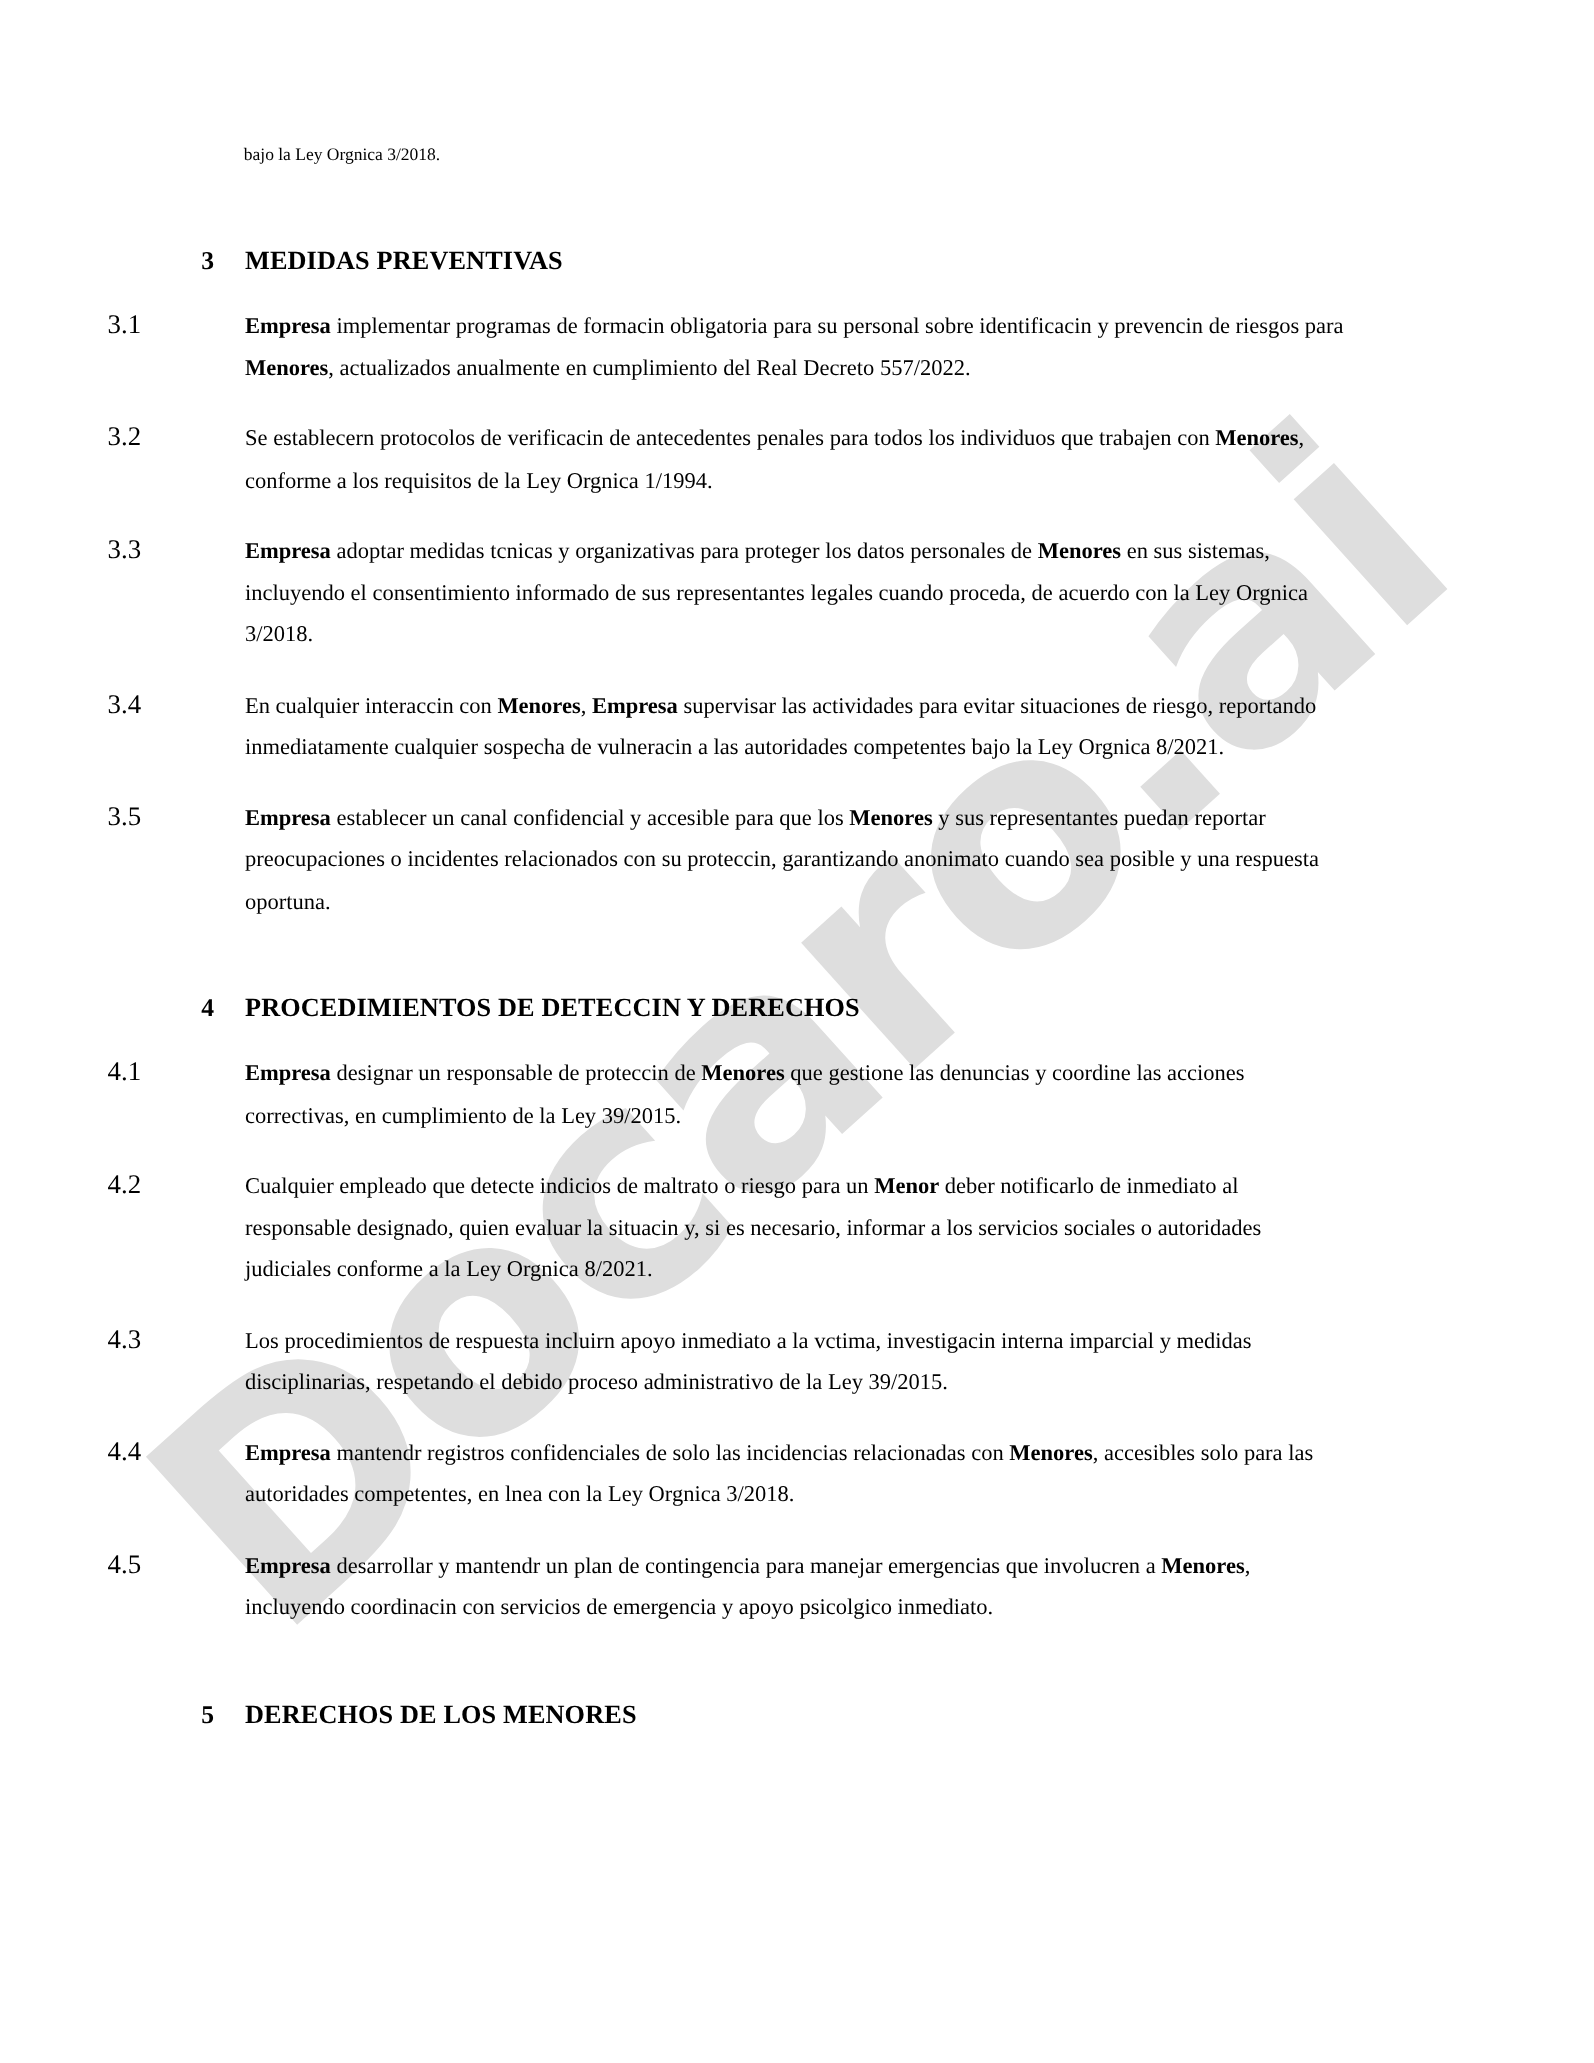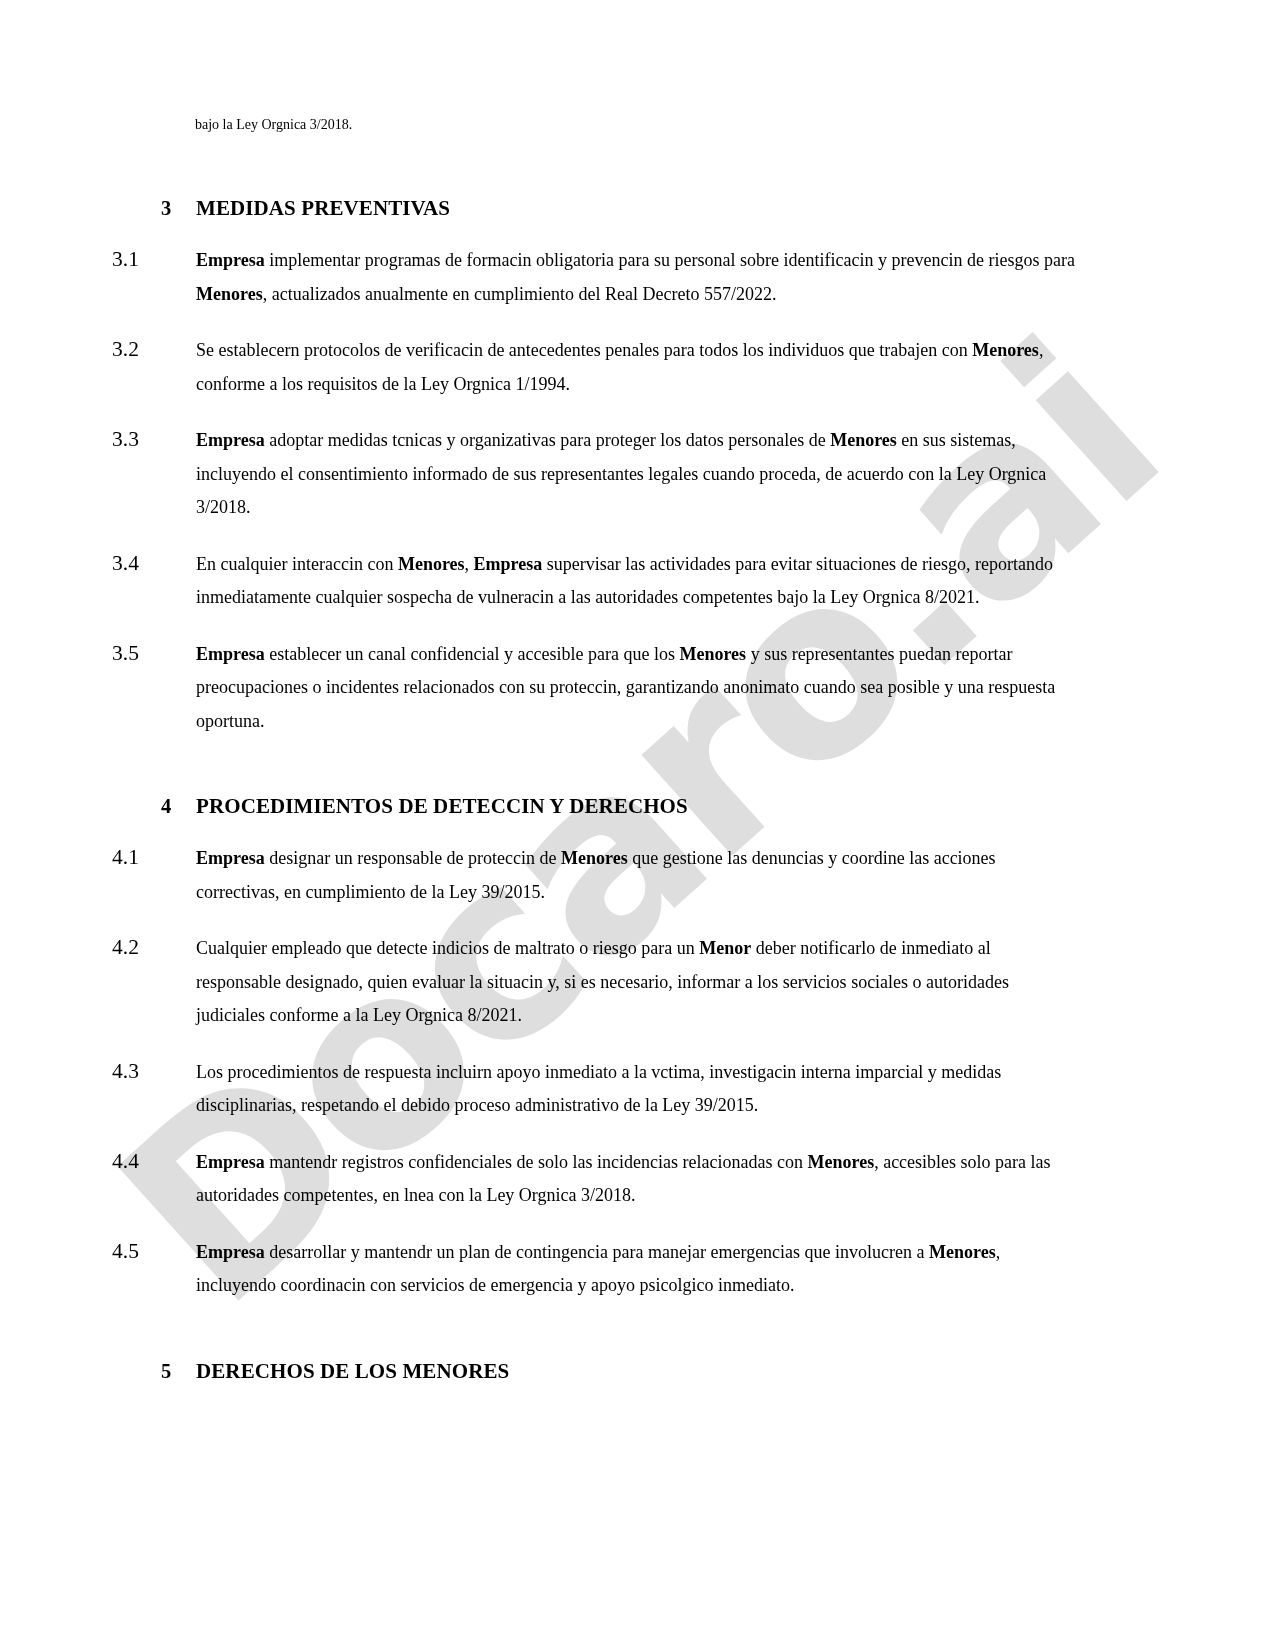--- a/index.html
+++ b/index.html
@@ -92,21 +92,21 @@
   }
 
   .clause {
     display: flex;
     align-items: baseline;
     margin-top: 22px;
   }
   .clause .cnum {
     width: 196px;
     flex: 0 0 196px;
-    padding-left: 112px;
+    padding-left: 86px;
     box-sizing: border-box;
     font-size: 21.5px;
     line-height: 33.5px;
   }
   .clause .ctext {
     width: 880px;
     flex: 0 0 880px;
     font-size: 18px;
     line-height: 33.5px;
     text-align: left;

